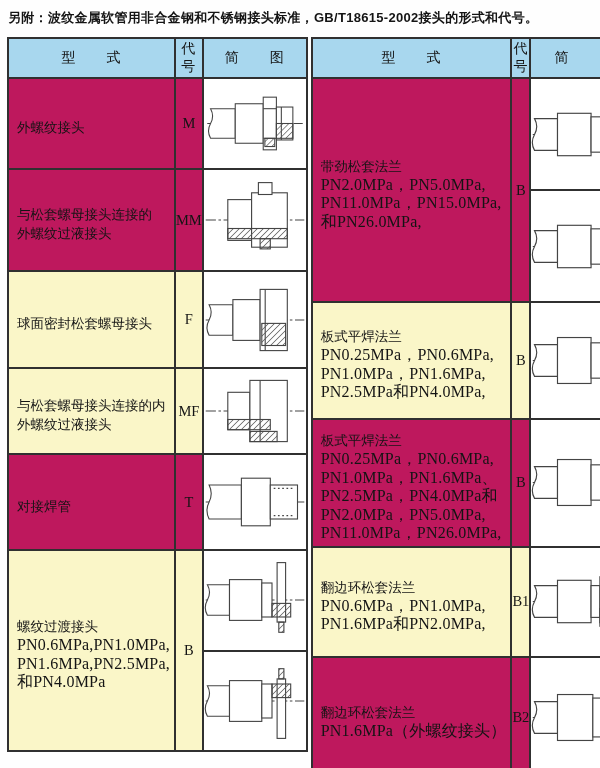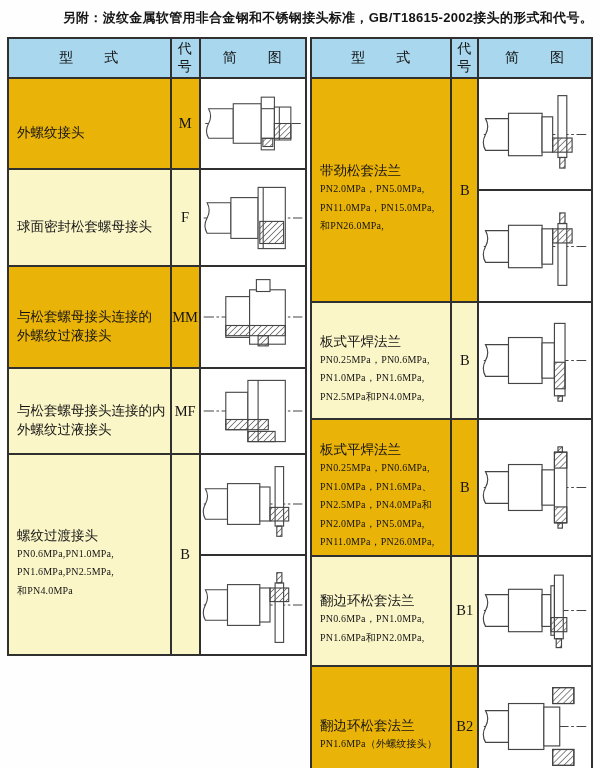--- a/index.html
+++ b/index.html
@@ -4,34 +4,34 @@
 <style>
   html,body{margin:0;padding:0;}
   body{
     width:600px;height:768px;background:#fefefe;color:#141414;
     font-family:"Liberation Sans","DejaVu Sans",sans-serif;
     -webkit-font-smoothing:antialiased;overflow:hidden;
   }
   .page{padding:7px 7px 0 7px;}
   .title{
     font-size:13px;font-weight:bold;letter-spacing:.3px;
-    margin:2px 0 10px 1px;white-space:nowrap;text-align:right;
+    margin:2px 0 10px 1px;white-space:nowrap;
   }
   .tables{display:flex;gap:3px;align-items:flex-start;}
-  table{border-collapse:collapse;table-layout:fixed;background:#eab308;}
+  table{border-collapse:collapse;table-layout:fixed;background:#be185d;}
   th,td{border:2px solid #303030;padding:0;overflow:hidden;}
   th{
     background:var(--hdr,#a8d7ee);font-weight:normal;font-size:14px;
     letter-spacing:1px;
   }
-  .type-cell{vertical-align:middle;padding:20px 4px 3px 8px;font-size:13.5px;}
+  .type-cell{vertical-align:middle;padding:11px 4px 3px 8px;font-size:13.5px;}
   .line{line-height:19px;white-space:nowrap;}
   .line.latin{
     font-family:"Liberation Serif","DejaVu Serif",serif;
-    font-size:10px;line-height:18.5px;letter-spacing:.2px;
+    font-size:16px;line-height:18.5px;letter-spacing:.2px;
   }
   .code-cell{
     text-align:center;vertical-align:middle;
     font-family:"Liberation Serif","DejaVu Serif",serif;font-size:14.5px;
   }
   .diag-cell{vertical-align:middle;text-align:center;background:#fff;}
   .hl{background:var(--hl,#faf6c8);}
   .split{display:flex;flex-direction:column;width:100%;}
   .split > div{display:flex;align-items:center;justify-content:center;}
   .split > div + div{border-top:2px solid #303030;}
@@ -78,20 +78,44 @@
                   <line x1="70" y1="30" x2="86" y2="30"></line>
                   <line x1="70" y1="66" x2="86" y2="66"></line>
                   <rect x="86" y="28" width="20" height="40" fill="#fff"></rect>
                   <line x1="92" y1="28" x2="92" y2="68"></line>
                   <rect x="86" y="48" width="20" height="18" fill="url(#hp1)"></rect>
                   <rect x="72" y="66" width="12" height="10" fill="url(#hp1)"></rect>
                 </g>
               </svg>
             </td>
           </tr>
+          <tr style="height: 102px;">
+            <td class="type-cell">
+              <div class="line">与松套螺母接头连接的</div>
+              <div class="line">外螺纹过液接头</div>
+            </td>
+            <td class="code-cell">MM</td>
+            <td class="diag-cell">
+              <svg width="102" height="84" viewBox="0 0 120 96" preserveAspectRatio="xMidYMid meet">
+                <defs>
+                  <pattern id="hp3" width="5" height="5" patternUnits="userSpaceOnUse" patternTransform="rotate(45)">
+                    <line x1="0" y1="0" x2="0" y2="5" stroke="#555" stroke-width="1.6"></line>
+                  </pattern>
+                </defs>
+                <g stroke="#444444" stroke-width="1.3" fill="none">
+                  <line x1="2" y1="48" x2="118" y2="48" stroke-dasharray="12 3 3 3"></line>
+                  <rect x="28" y="24" width="28" height="48" fill="#fff"></rect>
+                  <rect x="56" y="16" width="42" height="64" fill="#fff"></rect>
+                  <rect x="64" y="4" width="16" height="14" fill="#fff"></rect>
+                  <rect x="28" y="58" width="70" height="12" fill="url(#hp3)"></rect>
+                  <rect x="66" y="70" width="12" height="12" fill="url(#hp3)"></rect>
+                </g>
+              </svg>
+            </td>
+          </tr>
           <tr style="height: 97px;">
             <td class="type-cell hl">
               <div class="line">球面密封松套螺母接头</div>
             </td>
             <td class="code-cell hl">F</td>
             <td class="diag-cell">
               <svg width="102" height="84" viewBox="0 0 120 96" preserveAspectRatio="xMidYMid meet">
                 <defs>
                   <pattern id="hp2" width="5" height="5" patternUnits="userSpaceOnUse" patternTransform="rotate(45)">
                     <line x1="0" y1="0" x2="0" y2="5" stroke="#555" stroke-width="1.6"></line>
@@ -101,64 +125,63 @@
                   <line x1="2" y1="48" x2="118" y2="48" stroke-dasharray="12 3 3 3"></line>
                   <path d="M 34 30 H 6 q 5 9 0 18 q -5 9 0 18 H 34 V 30" fill="#fff"></path>
                   <rect x="34" y="24" width="32" height="48" fill="#fff"></rect>
                   <rect x="66" y="12" width="32" height="72" fill="#fff"></rect>
                   <line x1="72" y1="12" x2="72" y2="84"></line>
                   <rect x="68" y="52" width="28" height="26" fill="url(#hp2)"></rect>
                 </g>
               </svg>
             </td>
           </tr>
-          <tr style="height: 102px;">
-            <td class="type-cell">
-              <div class="line">与松套螺母接头连接的</div>
-              <div class="line">外螺纹过液接头</div>
-            </td>
-            <td class="code-cell">MM</td>
-            <td class="diag-cell">
-              <svg width="102" height="84" viewBox="0 0 120 96" preserveAspectRatio="xMidYMid meet">
-                <defs>
-                  <pattern id="hp3" width="5" height="5" patternUnits="userSpaceOnUse" patternTransform="rotate(45)">
-                    <line x1="0" y1="0" x2="0" y2="5" stroke="#555" stroke-width="1.6"></line>
-                  </pattern>
-                </defs>
-                <g stroke="#444444" stroke-width="1.3" fill="none">
-                  <line x1="2" y1="48" x2="118" y2="48" stroke-dasharray="12 3 3 3"></line>
-                  <rect x="28" y="24" width="28" height="48" fill="#fff"></rect>
-                  <rect x="56" y="16" width="42" height="64" fill="#fff"></rect>
-                  <rect x="64" y="4" width="16" height="14" fill="#fff"></rect>
-                  <rect x="28" y="58" width="70" height="12" fill="url(#hp3)"></rect>
-                  <rect x="66" y="70" width="12" height="12" fill="url(#hp3)"></rect>
-                </g>
-              </svg>
-            </td>
-          </tr>
           <tr style="height: 80px;">
             <td class="type-cell hl">
               <div class="line">与松套螺母接头连接的内</div>
               <div class="line">外螺纹过液接头</div>
             </td>
             <td class="code-cell hl">MF</td>
             <td class="diag-cell">
               <svg width="102" height="84" viewBox="0 0 120 96" preserveAspectRatio="xMidYMid meet">
                 <defs>
                   <pattern id="hp4" width="5" height="5" patternUnits="userSpaceOnUse" patternTransform="rotate(45)">
                     <line x1="0" y1="0" x2="0" y2="5" stroke="#555" stroke-width="1.6"></line>
                   </pattern>
                 </defs>
                 <g stroke="#444444" stroke-width="1.3" fill="none">
                   <line x1="2" y1="48" x2="118" y2="48" stroke-dasharray="12 3 3 3"></line>
                   <rect x="28" y="26" width="26" height="44" fill="#fff"></rect>
                   <rect x="54" y="12" width="44" height="72" fill="#fff"></rect>
                   <line x1="66" y1="12" x2="66" y2="84"></line>
                   <rect x="28" y="58" width="50" height="12" fill="url(#hp4)"></rect>
                   <rect x="54" y="72" width="32" height="12" fill="url(#hp4)"></rect>
+                </g>
+              </svg>
+            </td>
+          </tr>
+          <tr style="height: 96px;">
+            <td class="type-cell">
+              <div class="line">对接焊管</div>
+            </td>
+            <td class="code-cell">T</td>
+            <td class="diag-cell">
+              <svg width="102" height="84" viewBox="0 0 120 96" preserveAspectRatio="xMidYMid meet">
+                <defs>
+                  <pattern id="hp5" width="5" height="5" patternUnits="userSpaceOnUse" patternTransform="rotate(45)">
+                    <line x1="0" y1="0" x2="0" y2="5" stroke="#555" stroke-width="1.6"></line>
+                  </pattern>
+                </defs>
+                <g stroke="#444444" stroke-width="1.3" fill="none">
+                  <line x1="2" y1="48" x2="118" y2="48" stroke-dasharray="12 3 3 3"></line>
+                  <path d="M 44 28 H 6 q 5 10 0 20 q -5 10 0 20 H 44 V 28" fill="#fff"></path>
+                  <rect x="44" y="20" width="34" height="56" fill="#fff"></rect>
+                  <rect x="78" y="28" width="32" height="40" fill="#fff"></rect>
+                  <line x1="82" y1="32" x2="104" y2="32" stroke-dasharray="2 3"></line>
+                  <line x1="82" y1="64" x2="104" y2="64" stroke-dasharray="2 3"></line>
                 </g>
               </svg>
             </td>
           </tr>
           <tr style="height: 199px;">
             <td class="type-cell hl">
               <div class="line">螺纹过渡接头</div>
               <div class="line latin">PN0.6MPa,PN1.0MPa,</div>
               <div class="line latin">PN1.6MPa,PN2.5MPa,</div>
               <div class="line latin">和PN4.0MPa</div>

